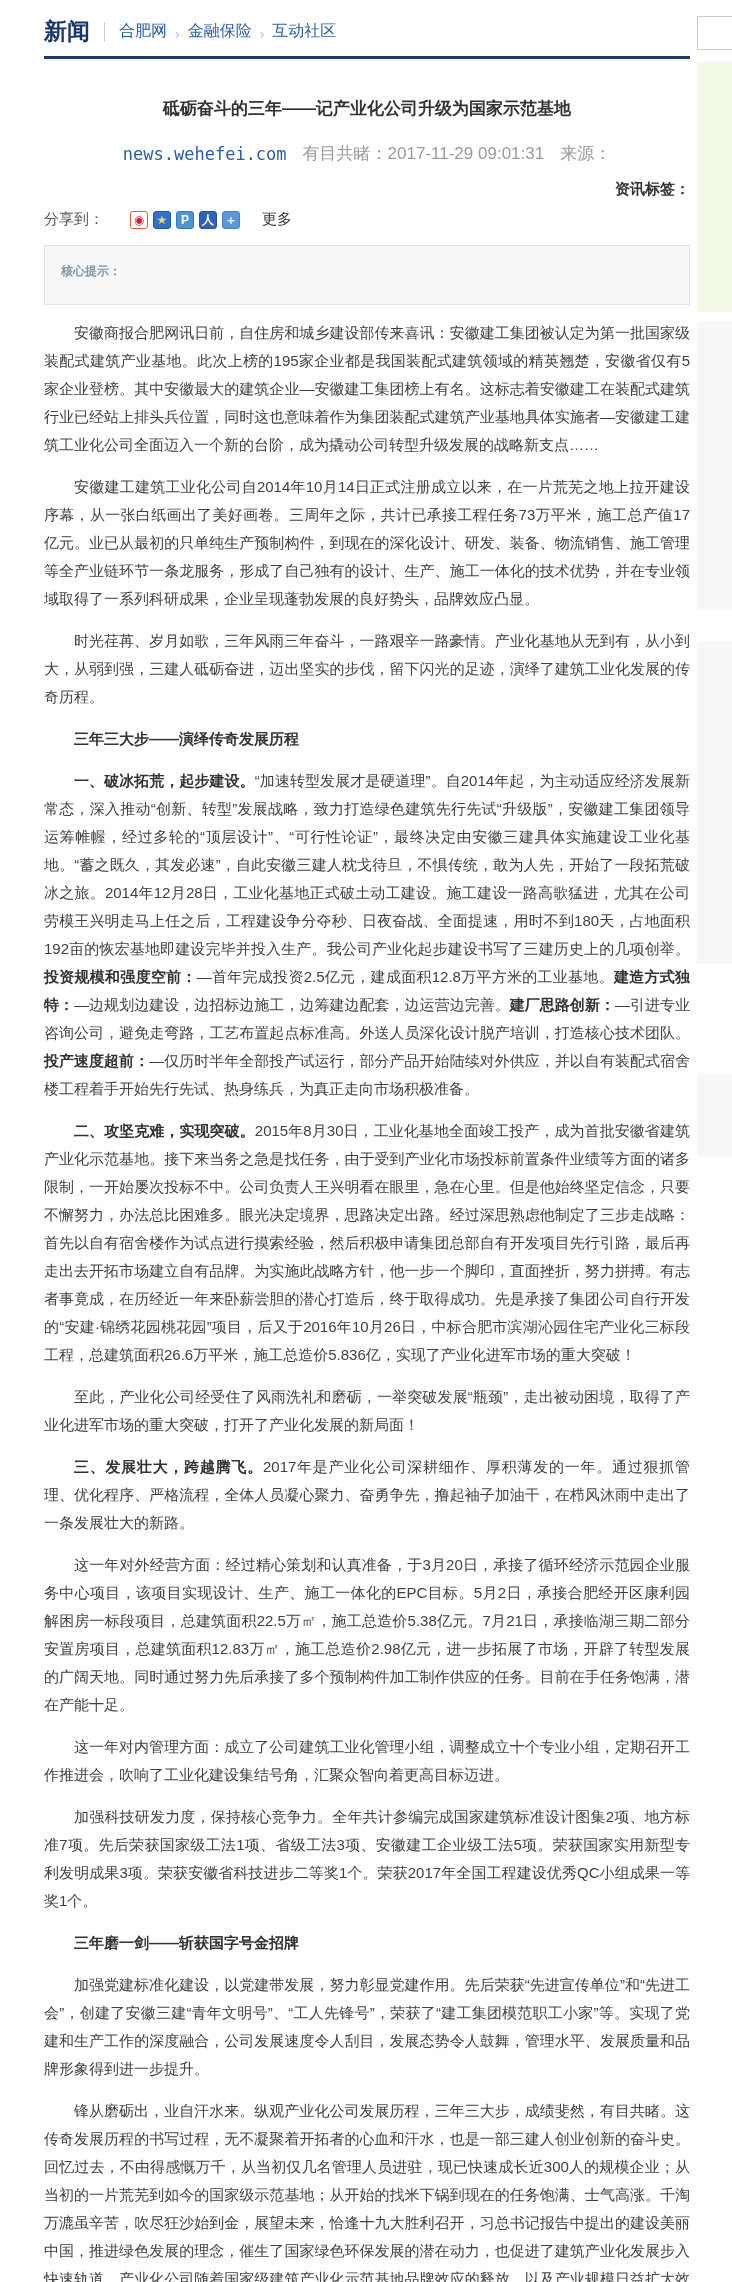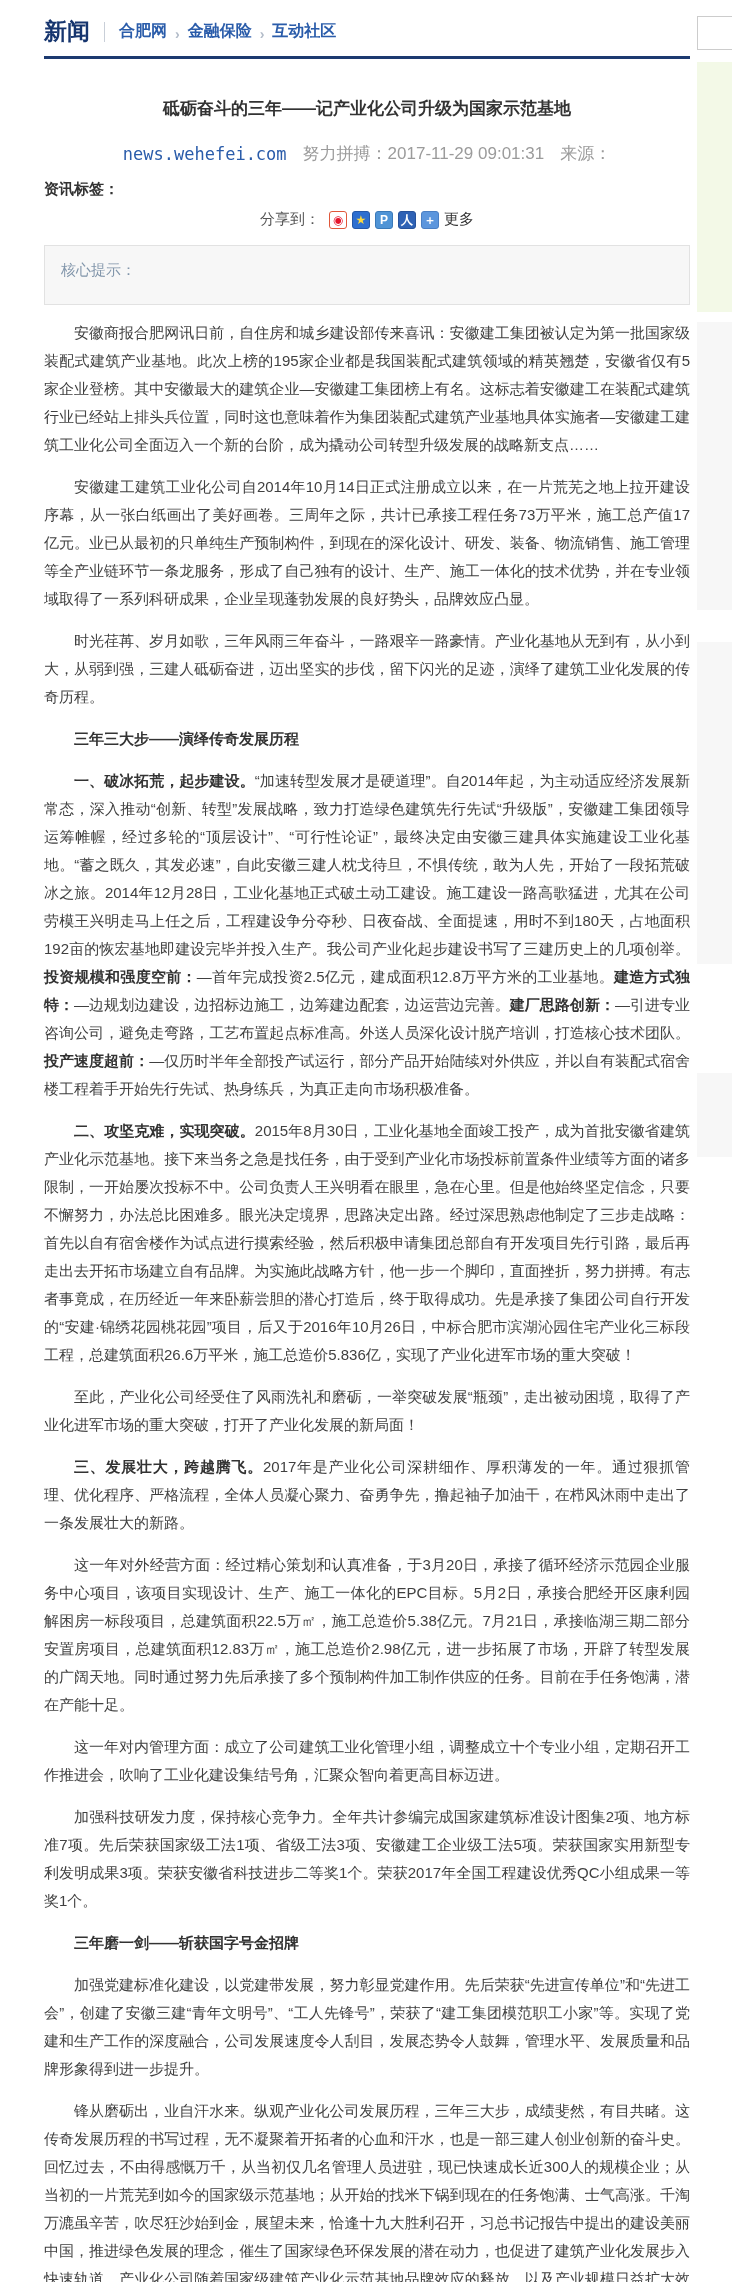--- a/index.html
+++ b/index.html
@@ -8,52 +8,52 @@
     background:#ffffff;font-family:"Liberation Sans","DejaVu Sans",sans-serif;
   }
   
   .header{
     margin:0 42px 0 44px;padding:16px 0 9px 0;
     border-bottom:3px solid #1c3a70;
     display:flex;align-items:center;
   }
   .site-name{font-size:23px;font-weight:bold;color:#16356e;}
   .hdr-divider{width:1px;height:20px;background:#c9cfd8;margin:0 14px;}
-  .breadcrumb{display:flex;align-items:flex-end;font-size:16px;font-weight:bold;}
+  .breadcrumb{display:flex;align-items:flex-end;font-size:16px;}
   .crumb{color:#2a5caa;text-decoration:none;cursor:pointer;}
   .crumb-sep{color:#b3bcc9;margin:0 8px;font-size:14px;}
   
   .article{margin:0 42px 0 44px;}
   .title{
     text-align:center;font-size:17px;font-weight:600;color:#333;
     margin:34px 0 0 0;line-height:32px;
   }
   .meta{
     text-align:center;font-size:17px;color:#9b9b9b;margin-top:17px;
     display:flex;justify-content:center;align-items:center;gap:16px;
   }
   .meta .src-link{color:#2a5caa;font-family:"DejaVu Sans Mono","Liberation Mono",monospace;text-decoration:none;cursor:pointer;}
-  .tags-row{text-align:left;font-size:15px;font-weight:bold;color:#333;margin-top:15px;}
+  .tags-row{text-align:right;font-size:15px;font-weight:bold;color:#333;margin-top:15px;}
   .share-row{
-    display:flex;justify-content:center;align-items:center;gap:5px;
+    display:flex;align-items:center;gap:22px;
     margin-top:11px;font-size:15px;color:#555;
   }
   .share-label{margin-right:4px;}
   .sicon{
     width:18px;height:18px;border-radius:3px;box-sizing:border-box;
     display:inline-flex;align-items:center;justify-content:center;
     font-size:12px;font-weight:bold;line-height:1;cursor:pointer;
   }
   .share-more{color:#333;cursor:pointer;}
   
   .summary-box{
     margin-top:16px;background:#f7f7f7;border:1px solid #e2e2e2;
     padding:15px 16px 24px 16px;
   }
-  .summary-label{color:#8195aa;font-size:15px;font-weight:normal;}
+  .summary-label{color:#8195aa;font-size:12px;font-weight:bold;}
   
   .article-body{margin-top:6px;}
   .para{
     font-size:15px;color:#404040;line-height:28px;
     text-indent:2em;margin:14px 0;text-align:justify;
   }
   .para.heading{font-weight:bold;color:#333;}
   .para .b{font-weight:bold;color:#333;}
   
   .sb{position:absolute;left:697px;width:60px;}
@@ -77,21 +77,21 @@
       <a class="crumb">互动社区</a>
     </span>
 </div>
 
 <div class="article">
   <h1 class="title">砥砺奋斗的三年——记产业化公司升级为国家示范基地</h1>
 
   <div class="meta">
     <a class="src-link">news.wehefei.com</a>
     <span>
-      <span>努力拼搏：</span><span>2017-11-29 09:01:31</span>
+      <span>有目共睹：</span><span>2017-11-29 09:01:31</span>
     </span>
     <span>来源：</span>
   </div>
 
   <div class="tags-row">资讯标签：</div>
 
   <div class="share-row">
     <span class="share-label">分享到：</span>
     <span class="share-icons" style="display:inline-flex;gap:5px;">
         <span class="sicon" style="background: rgb(255, 255, 255); color: rgb(230, 22, 45); border: 1px solid rgb(224, 87, 58);">◉</span>

